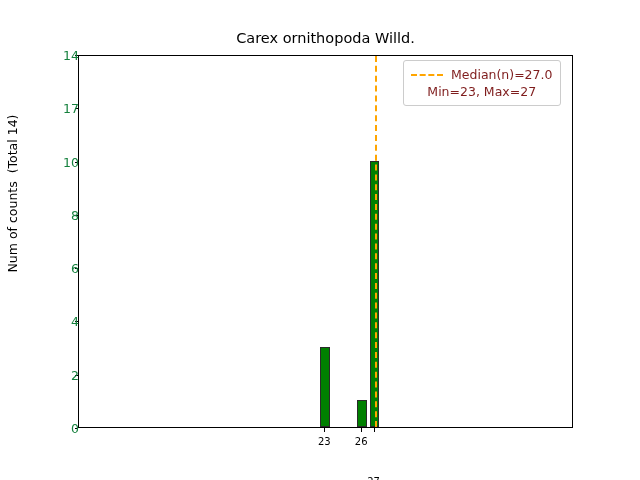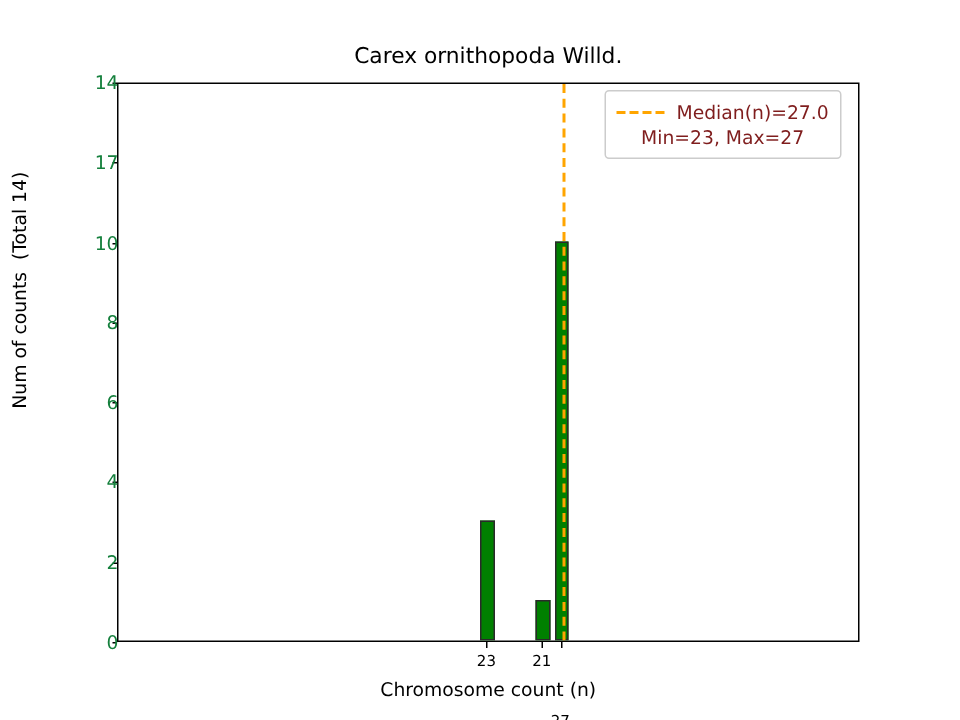--- a/index.html
+++ b/index.html
@@ -172,27 +172,26 @@
       <div class="ytick-label" style="top: 161.571px;">10</div>
       <div class="ytick-mark" style="left: 74.5px; top: 108.286px; position: absolute;"></div>
       <div class="ytick-label" style="top: 108.286px;">17</div>
       <div class="ytick-mark" style="left: 74.5px; top: 55px; position: absolute;"></div>
       <div class="ytick-label" style="top: 55px;">14</div>
     </div>
   <div id="x-axis">
       <div class="xtick-mark" style="left: 324.269px; top: 428px; position: absolute;"></div>
       <div class="xtick-label" style="left: 324.269px; top: 436px;">23</div>
       <div class="xtick-mark" style="left: 361.209px; top: 428px; position: absolute;"></div>
-      <div class="xtick-label" style="left: 361.209px; top: 436px;">21</div>
+      <div class="xtick-label" style="left: 361.209px; top: 436px;">26</div>
       <div class="xtick-mark" style="left: 373.522px; top: 428px; position: absolute;"></div>
       <div class="xtick-label" style="left: 373.522px; top: 436px; margin-top: 40px;">27</div>
     </div>
 
   <div id="ylabel">Num of counts  (Total 14)</div>
-  <div id="xlabel">Chromosome count (n)</div>
 
   <div id="legend">
     <div class="legend-row">
       <span id="legend-swatch"></span>
       <span class="legend-text">Median(n)=27.0</span>
     </div>
     <div class="legend-text" id="legend-line2">Min=23, Max=27</div>
   </div>
 
 </div>

